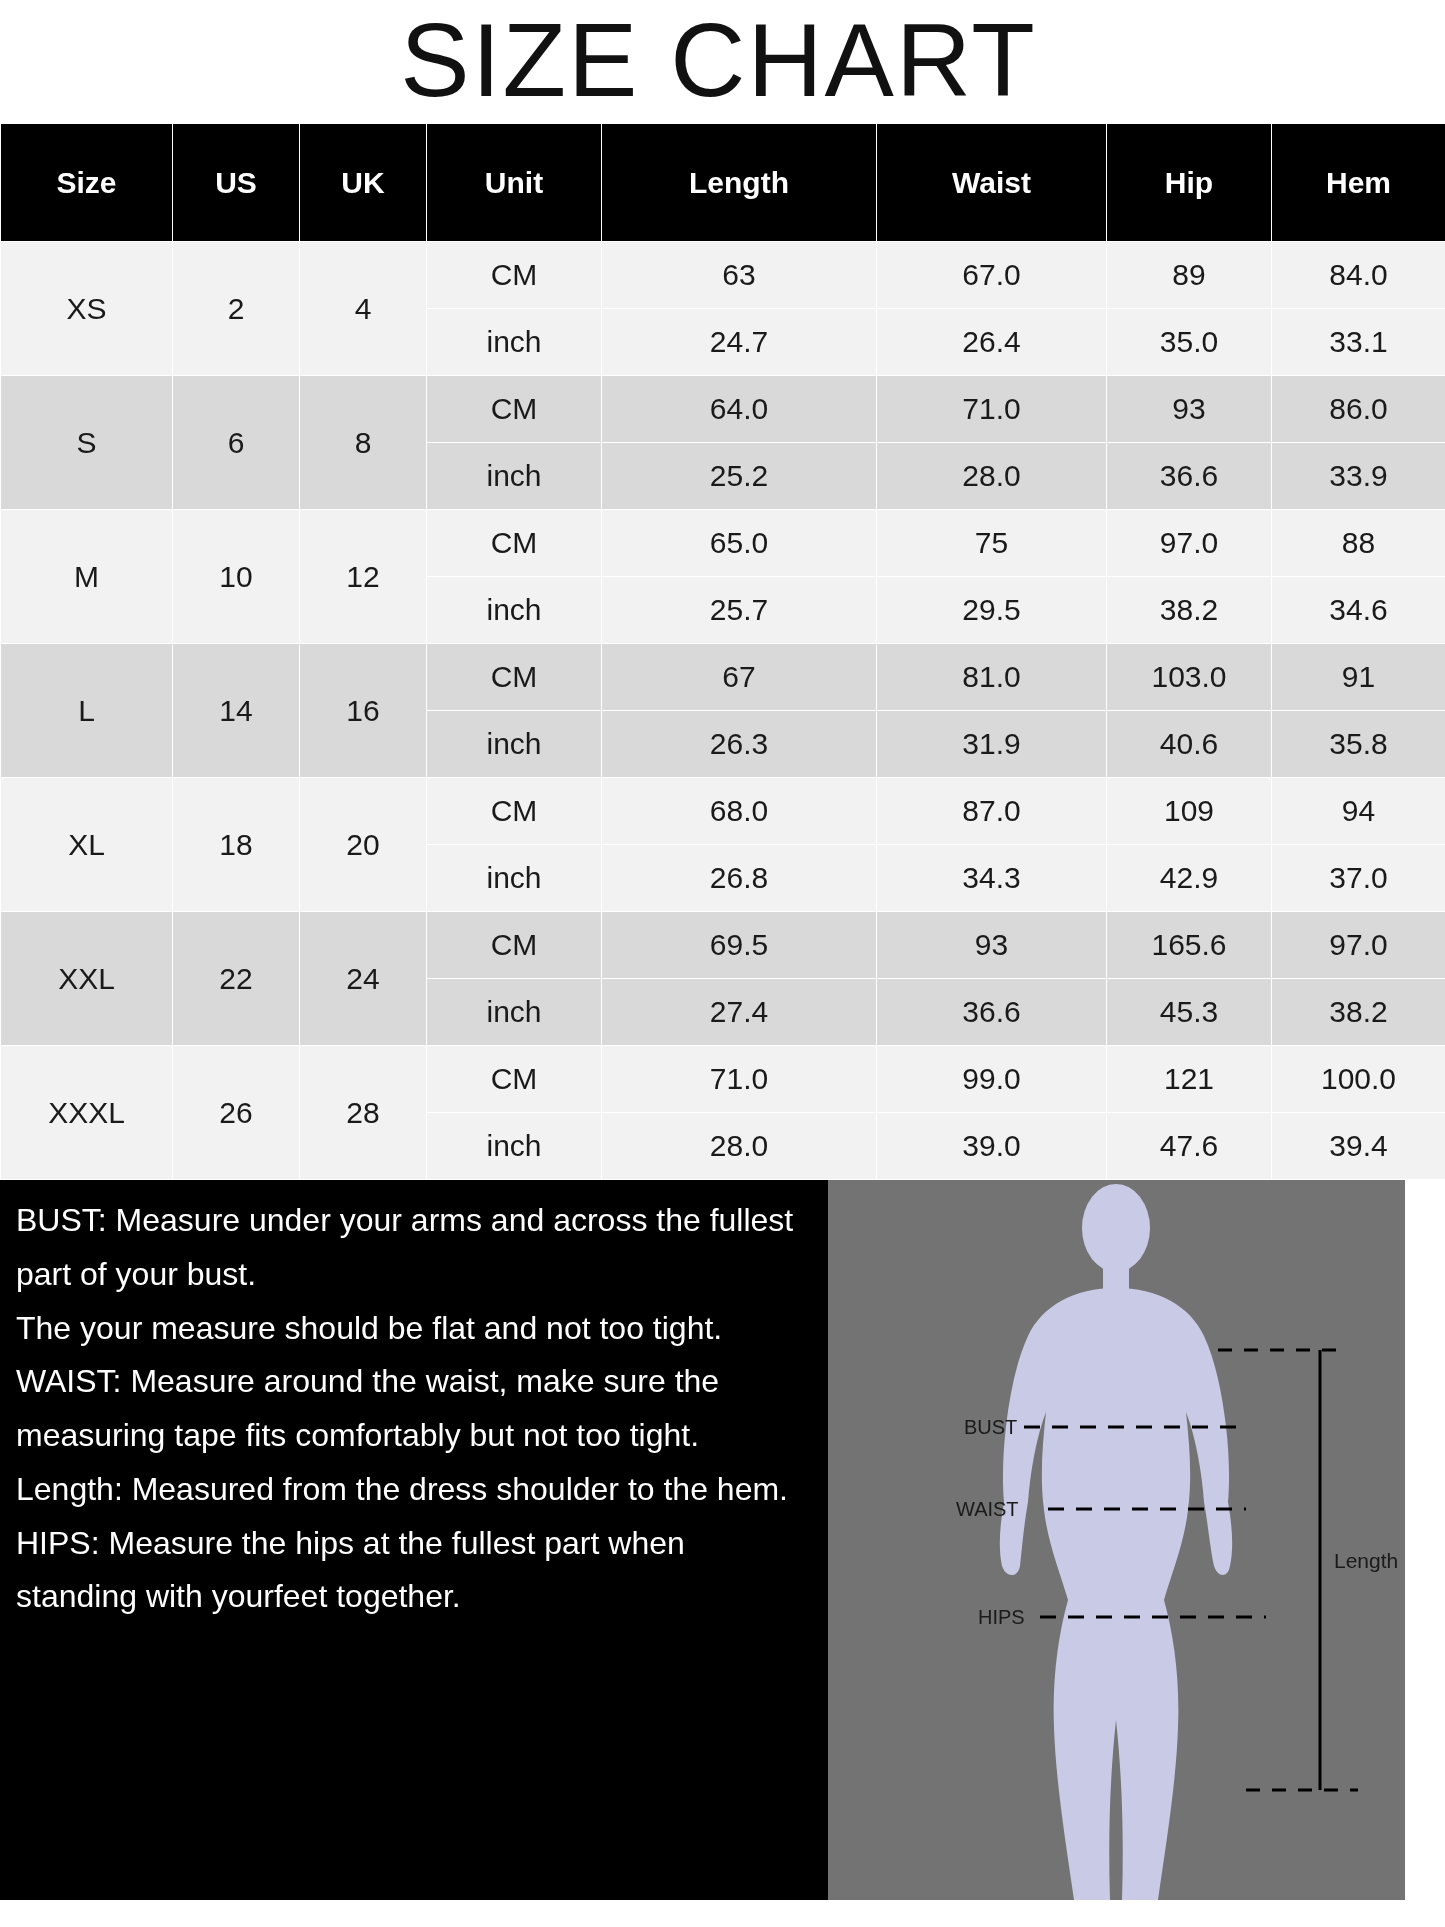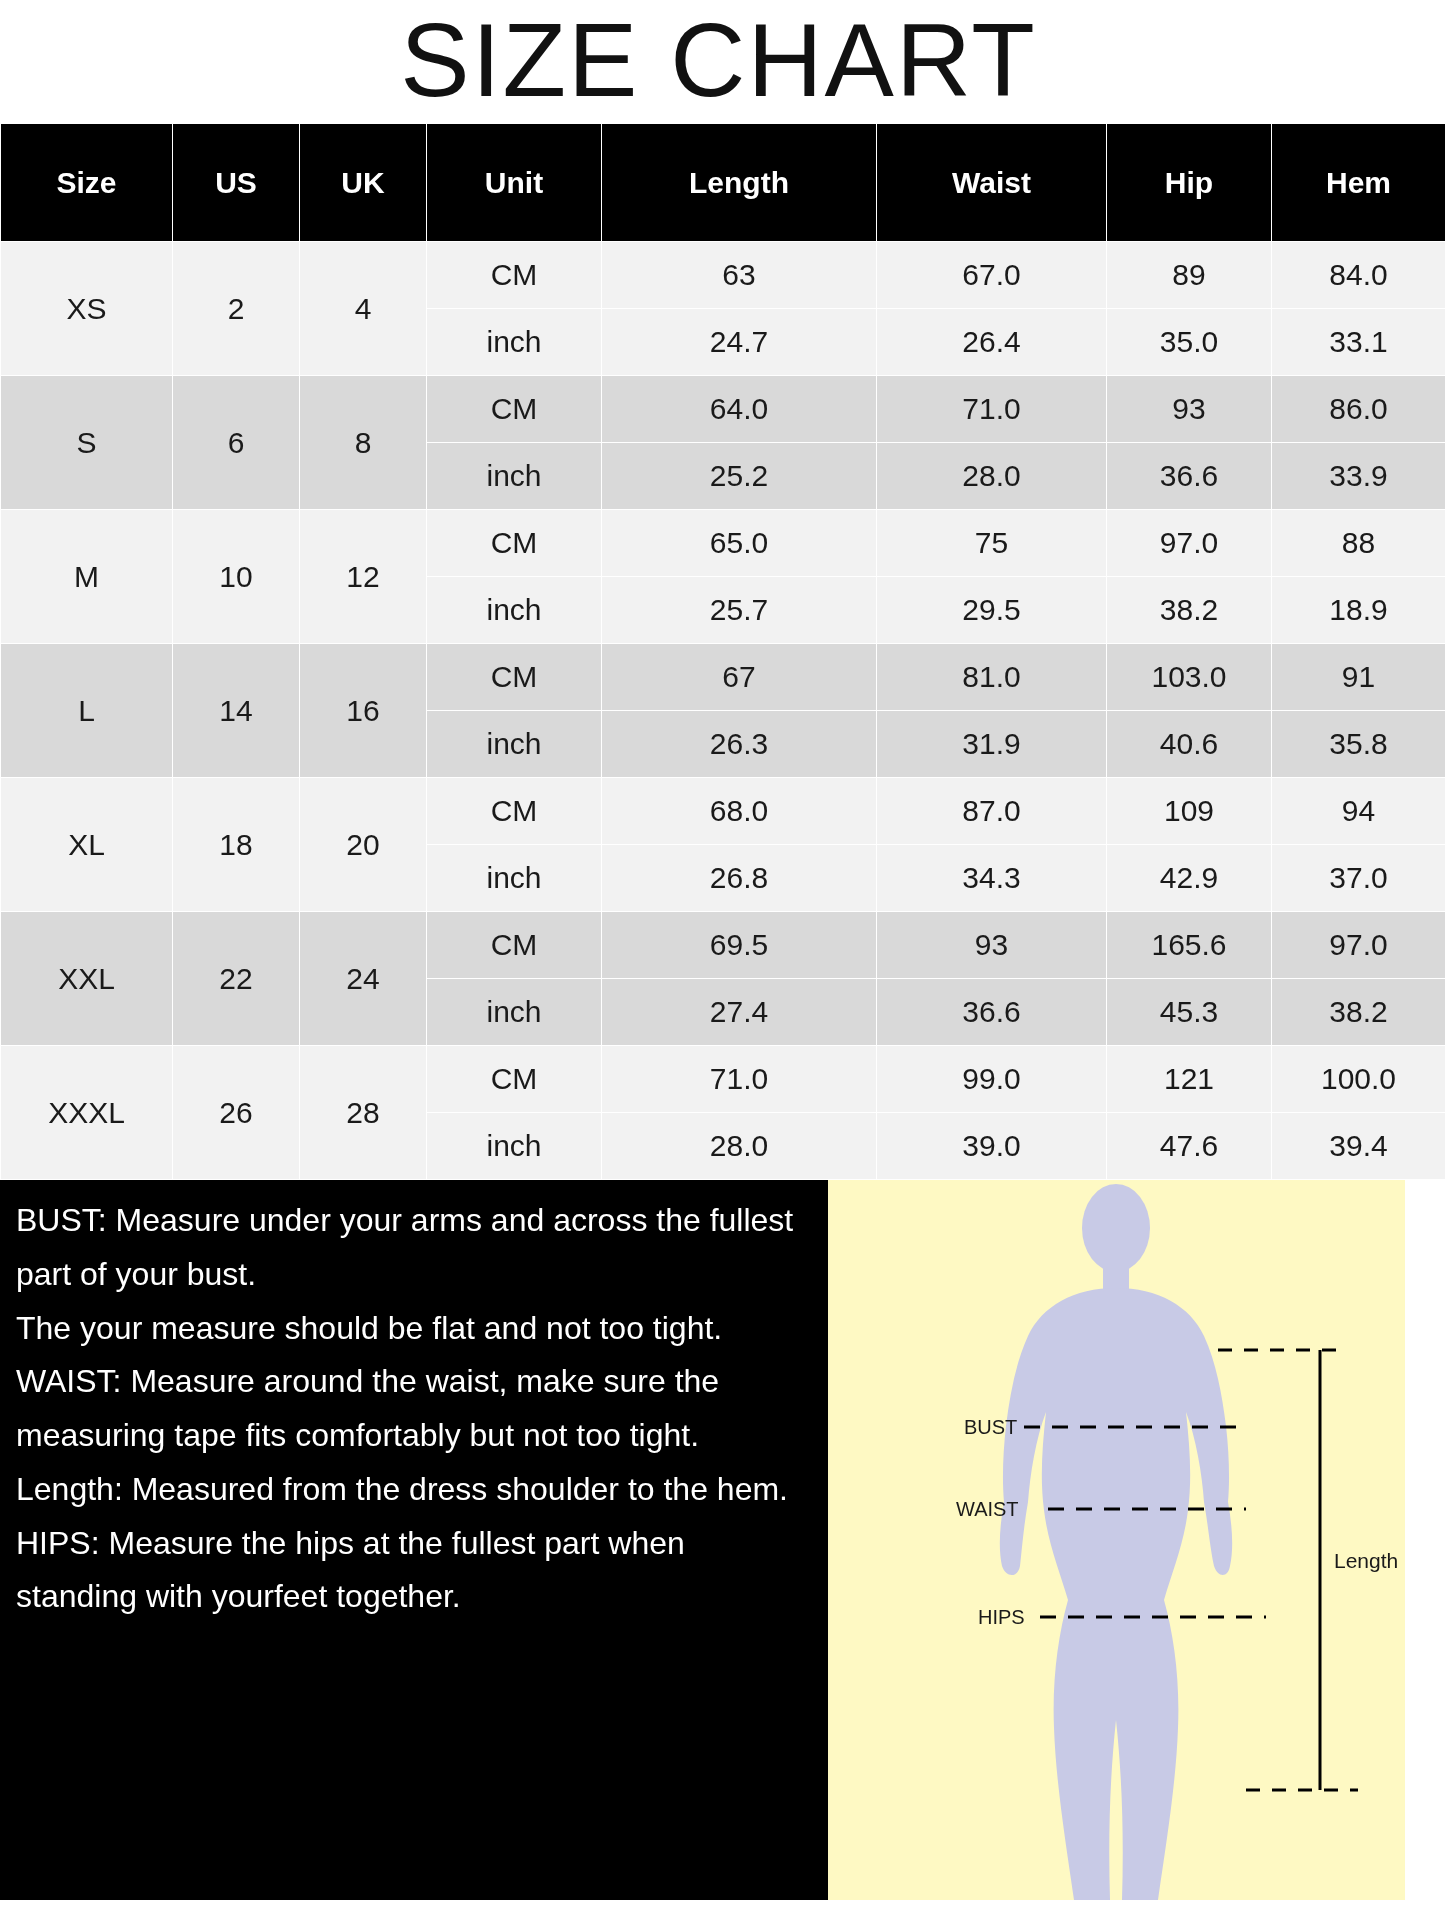--- a/index.html
+++ b/index.html
@@ -83,21 +83,21 @@
   }
   .notes p {
     margin: 0;
     font-size: 32px;
     line-height: 1.68;
     font-weight: 400;
     color: #ffffff;
   }
   .figure-pane {
     width: 577px;
-    background: #fef9c3;
+    background: #737373;
     position: relative;
   }
   .figure-pane svg { display: block; }
 </style>
 </head>
 <body>
 
 <div id="page">
 
   <div class="title">SIZE CHART</div>
@@ -171,21 +171,21 @@
         <td>65.0</td>
         <td>75</td>
         <td>97.0</td>
         <td>88</td>
       </tr>
       <tr class="row-light">
         <td>inch</td>
         <td>25.7</td>
         <td>29.5</td>
         <td>38.2</td>
-        <td>18.9</td>
+        <td>34.6</td>
       </tr>
 
       <tr class="row-dark">
         <td class="size-cell-dark" rowspan="2">L</td>
         <td class="size-cell-dark" rowspan="2">14</td>
         <td class="size-cell-dark" rowspan="2">16</td>
         <td>CM</td>
         <td>67</td>
         <td>81.0</td>
         <td>103.0</td>

